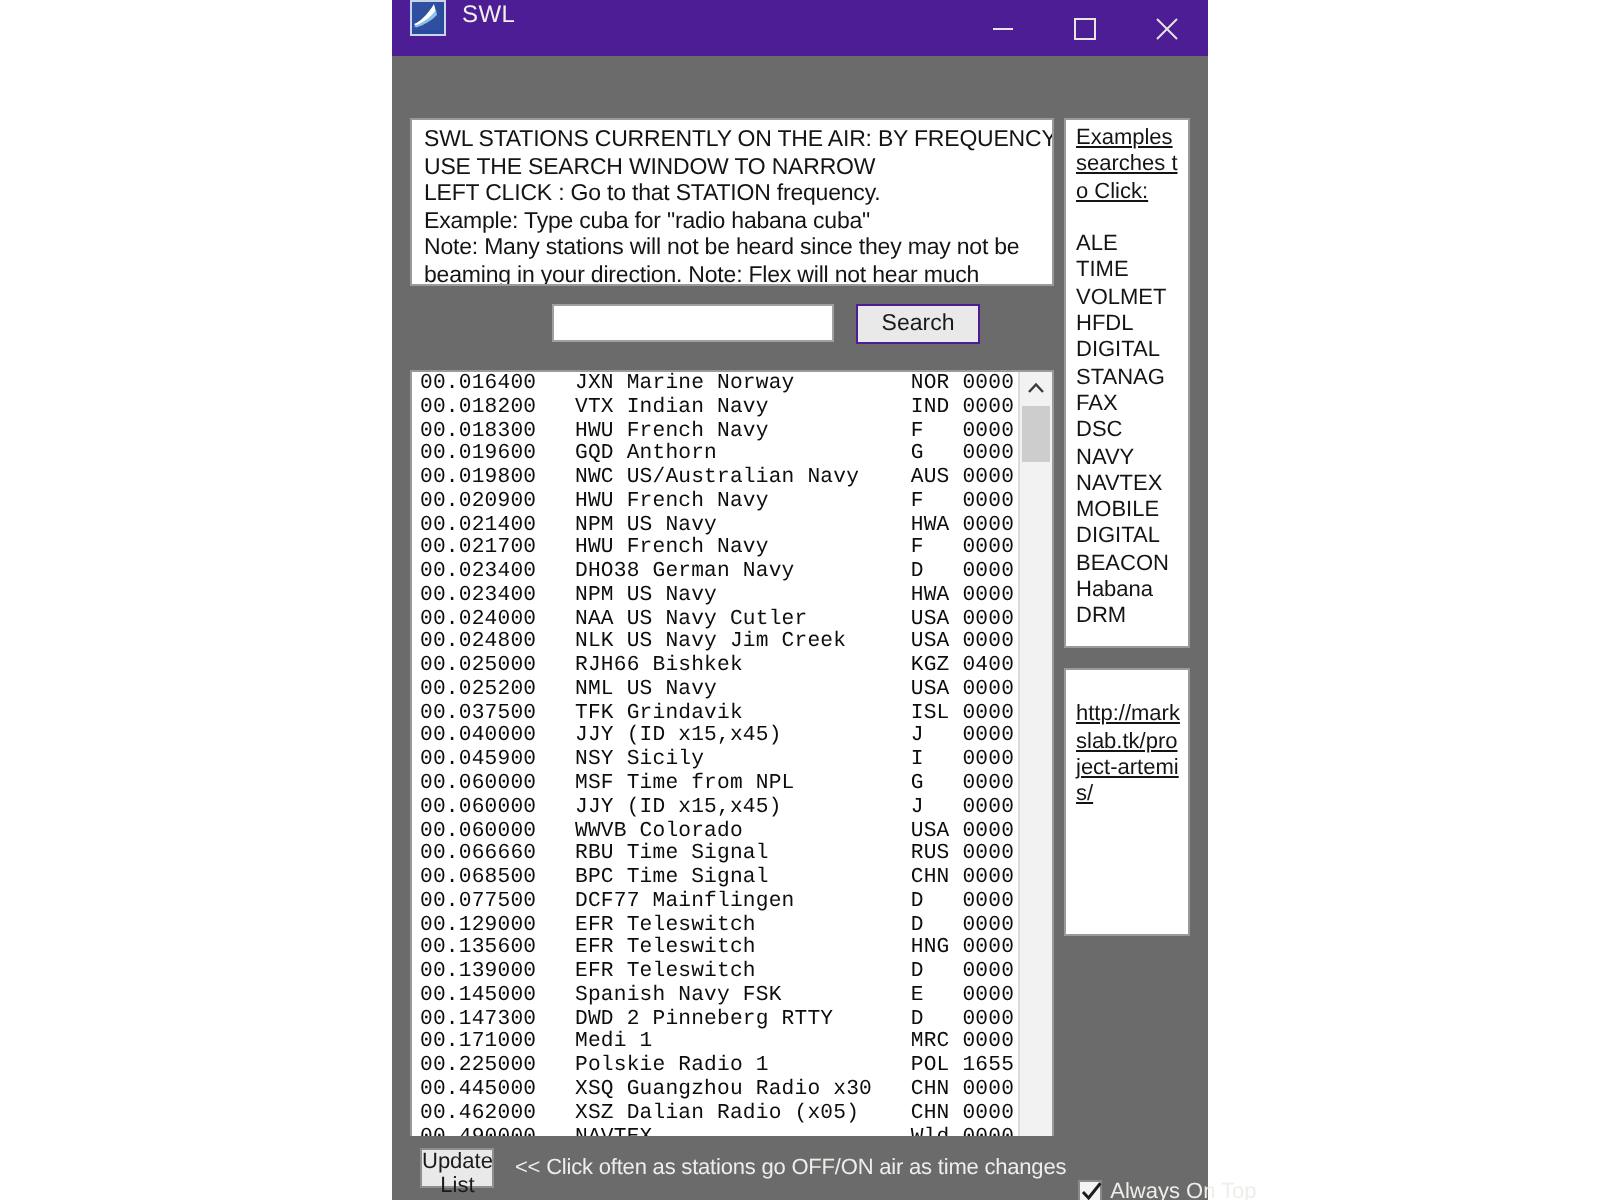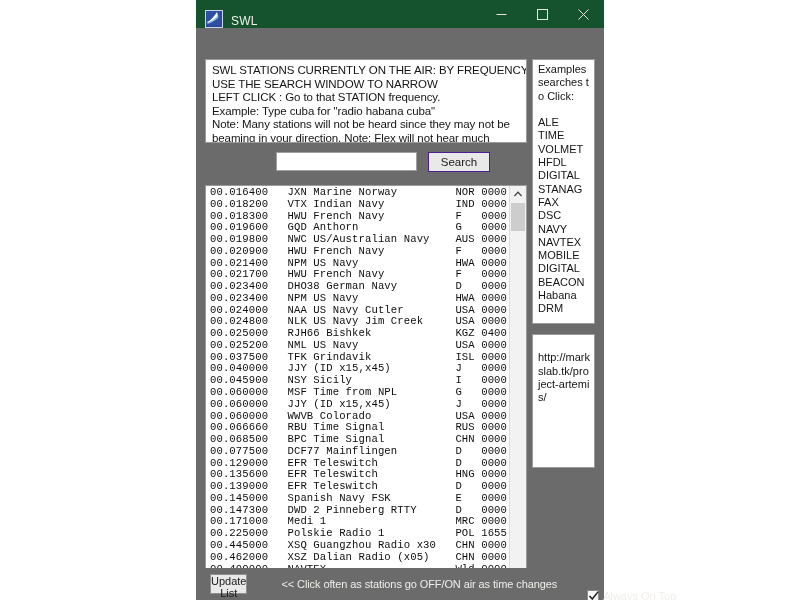--- a/index.html
+++ b/index.html
@@ -28,23 +28,23 @@
     height: 600px;
     background: #6b6b6b;
     box-sizing: border-box;
     display: flex;
     flex-direction: column;
   }
 
   
   .titlebar {
     height: 28px;
-    background: #14532d;
-    display: flex;
-    align-items: flex-end;
+    background: #4c1d95;
+    display: flex;
+    align-items: flex-start;
     flex: 0 0 auto;
     position: relative;
   }
   .title-icon {
     width: 16px;
     height: 16px;
     margin-left: 9px;
     margin-right: 8px;
     background: #2a4a9c;
     border: 1px solid #c9d4e8;
@@ -126,20 +126,21 @@
     left: 336px;
     top: 306px;
     width: 63px;
     height: 134px;
   }
   .side-line {
     font-size: 11px;
     line-height: 13.3px;
     color: #141414;
     word-break: break-all;
+    text-decoration: underline;
   }
   .side-line.blank { height: 13.3px; }
   .side-kw {
     font-size: 11px;
     line-height: 13.3px;
     color: #141414;
   }
 
   
   #search-input {
@@ -232,21 +233,20 @@
   
   .bottombar {
     position: absolute;
     left: 0;
     bottom: 0;
     width: 408px;
     height: 32px;
     background: #6b6b6b;
     display: flex;
     align-items: center;
-    gap: 24px;
   }
   #update-list-button {
     margin-left: 14px;
     width: 72px;
     height: 20px;
     background: #e9e9e9;
     border: 1px solid #8f8f8f;
     font-family: "Liberation Sans", sans-serif;
     font-size: 11px;
     color: #1a1a1a;

